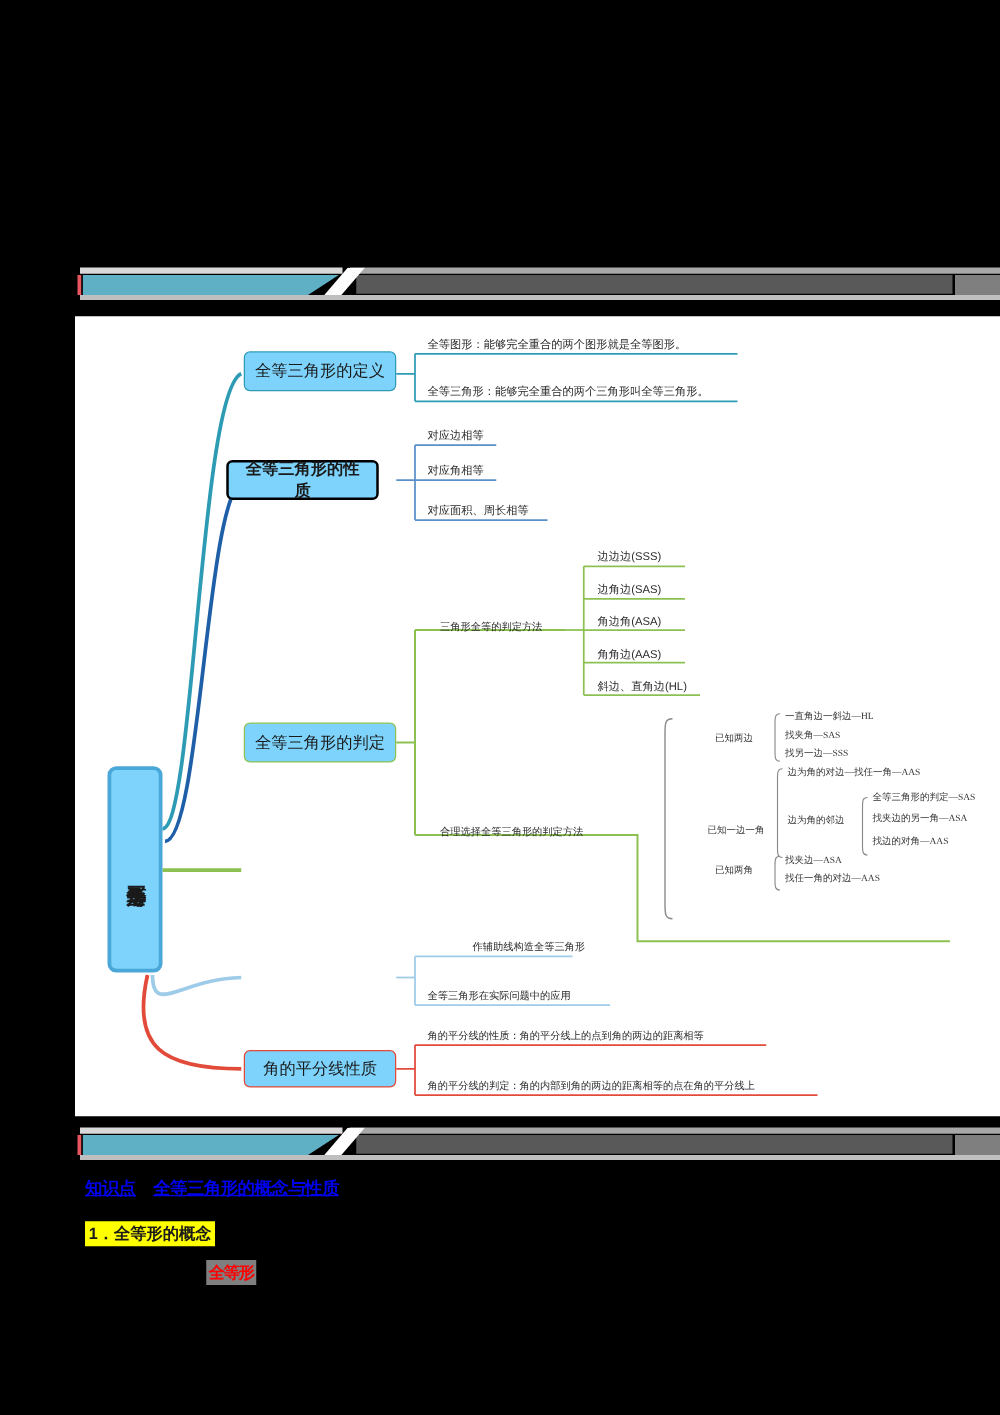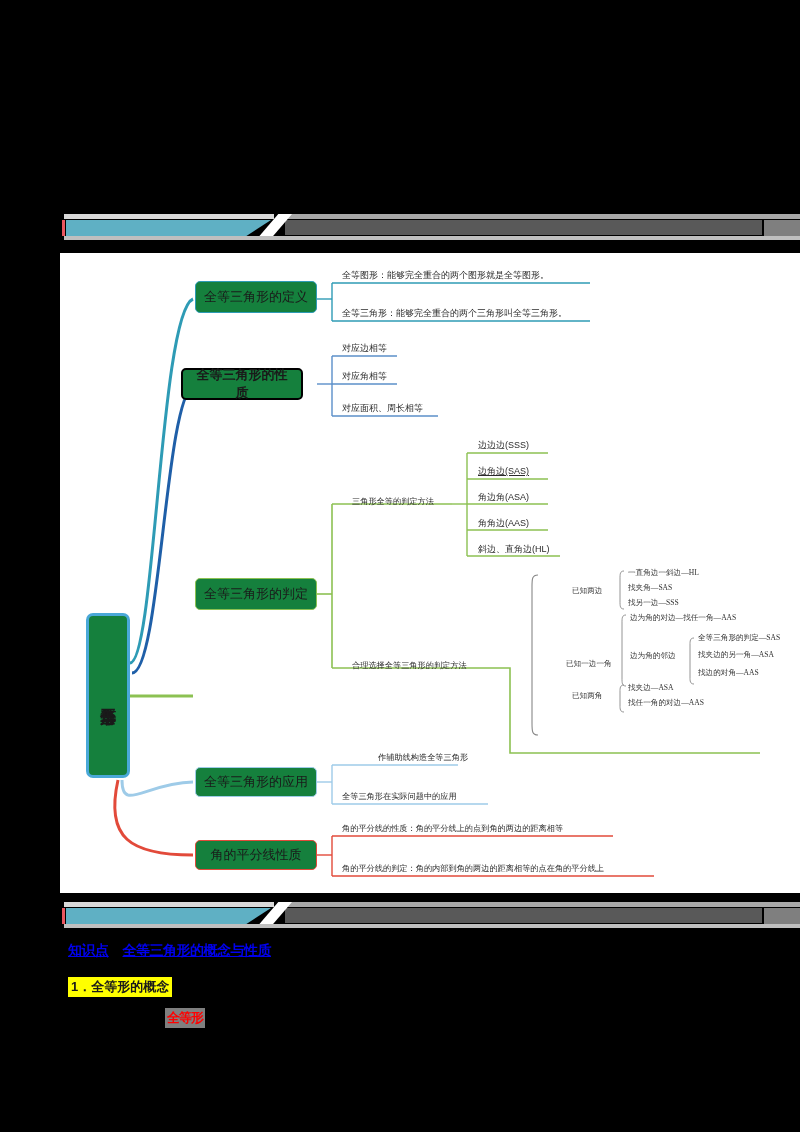--- a/index.html
+++ b/index.html
@@ -21,21 +21,21 @@
   .band .grayUnder{position:absolute;left:4px;top:22px;width:740px;height:4px;background:#bfbfbf;}
 
   #header-band{top:214px;}
   #footer-band{top:902px;}
 
   
   #mindmap{position:absolute;left:60px;top:253px;width:740px;height:640px;background:#fff;}
   #mindmap svg{position:absolute;left:0;top:0;}
 
   .node{position:absolute;box-sizing:border-box;display:flex;align-items:center;justify-content:center;
-        background:#15803d;text-align:center;color:#1a1a1a;}
+        background:#7dd3fc;text-align:center;color:#1a1a1a;}
 
   
   #node-center{left:26px;top:360px;width:44px;height:165px;border:3px solid #4aa8d8;border-radius:7px;
         font-size:16px;font-weight:bold;line-height:1.15;letter-spacing:0;padding:4px 0;
         writing-mode:vertical-rl;text-orientation:upright;}
 
   .mainnode{font-size:13px;padding:0 8px;}
   #node-def   {left:135px;top:28px;width:122px;height:32px;border:1.6px solid #2e9bb5;border-radius:5px;}
   #node-prop  {left:121px;top:115px;width:122px;height:32px;border:2.2px solid #000;border-radius:5px;font-weight:bold;}
   #node-judge {left:135px;top:325px;width:122px;height:32px;border:1.8px solid #8cc152;border-radius:5px;}
@@ -145,42 +145,41 @@
     <div class="node mainnode" id="node-prop">全等三角形的性质</div>
     <div class="leaf" style="left:282px;top:91px;">对应边相等</div>
     <div class="leaf" style="left:282px;top:119px;">对应角相等</div>
     <div class="leaf" style="left:282px;top:151px;">对应面积、周长相等</div>
 
     <div class="node mainnode" id="node-judge">全等三角形的判定</div>
     <div class="leaf small" style="left:292px;top:244px;">三角形全等的判定方法</div>
     <div class="leaf small" style="left:292px;top:408px;">合理选择全等三角形的判定方法</div>
 
     <div class="leaf" style="left:418px;top:188px;">边边边(SSS)</div>
-    <div class="leaf" style="left:418px;top:214px;text-decoration:underline;">边角边(SAS)</div>
+    <div class="leaf" style="left:418px;top:214px;">边角边(SAS)</div>
     <div class="leaf" style="left:418px;top:240px;">角边角(ASA)</div>
     <div class="leaf" style="left:418px;top:266px;">角角边(AAS)</div>
     <div class="leaf" style="left:418px;top:292px;">斜边、直角边(HL)</div>
 
     <div class="brace-lbl" style="left:512px;top:333px;">已知两边</div>
     <div class="brace-txt" style="left:568px;top:316px;">一直角边一斜边—HL</div>
     <div class="brace-txt" style="left:568px;top:331px;">找夹角—SAS</div>
     <div class="brace-txt" style="left:568px;top:346px;">找另一边—SSS</div>
 
     <div class="brace-lbl" style="left:506px;top:406px;">已知一边一角</div>
     <div class="brace-txt" style="left:570px;top:361px;">边为角的对边—找任一角—AAS</div>
     <div class="brace-lbl" style="left:570px;top:398px;">边为角的邻边</div>
     <div class="brace-txt" style="left:638px;top:381px;">全等三角形的判定—SAS</div>
     <div class="brace-txt" style="left:638px;top:398px;">找夹边的另一角—ASA</div>
     <div class="brace-txt" style="left:638px;top:416px;">找边的对角—AAS</div>
 
     <div class="brace-lbl" style="left:512px;top:438px;">已知两角</div>
     <div class="brace-txt" style="left:568px;top:431px;">找夹边—ASA</div>
     <div class="brace-txt" style="left:568px;top:446px;">找任一角的对边—AAS</div>
 
-    <div class="node mainnode" id="node-app">全等三角形的应用</div>
     <div class="leaf small" style="left:282px;top:500px;margin-left:36px;">作辅助线构造全等三角形</div>
     <div class="leaf small" style="left:282px;top:539px;">全等三角形在实际问题中的应用</div>
 
     <div class="node mainnode" id="node-bis">角的平分线性质</div>
     <div class="leaf small" style="left:282px;top:571px;">角的平分线的性质：角的平分线上的点到角的两边的距离相等</div>
     <div class="leaf small" style="left:282px;top:611px;">角的平分线的判定：角的内部到角的两边的距离相等的点在角的平分线上</div>
   </div>
 
   <div class="band" id="footer-band">
     <div class="grayTop"></div>

